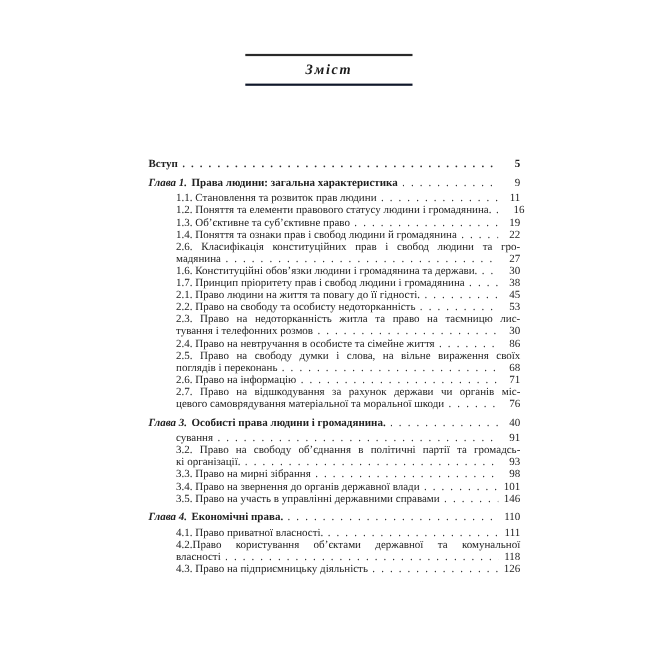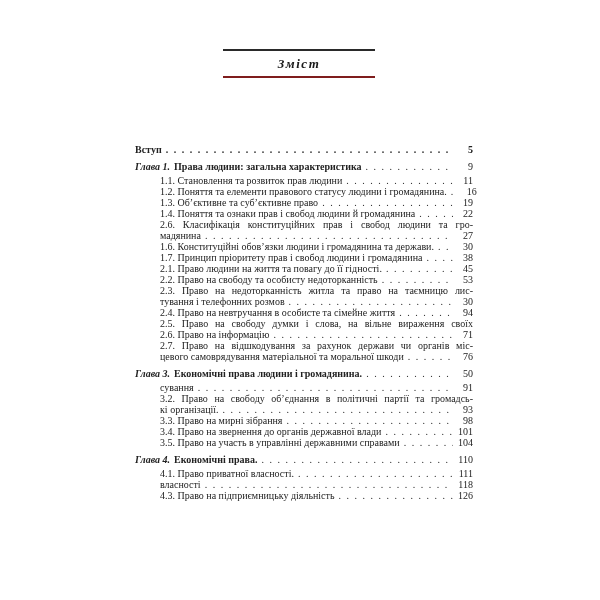--- a/index.html
+++ b/index.html
@@ -11,21 +11,21 @@
     position:relative;
     overflow:hidden;
   }
   .page{
     position:absolute;inset:0;background:#ffffff;
   }
   
   .header{
     position:absolute;top:49px;left:223px;width:152px;
     border-top:2px solid #2a2a2a;
-    border-bottom:2px solid #7f1d1d;
+    border-bottom:2px solid #0f172a;
     padding:3px 0 4px 0;
     text-align:center;
   }
   .header .title{
     font-weight:bold;font-style:italic;
     font-size:13px;letter-spacing:1.5px;
     color:#1a1a1a;
   }
   
   .toc{
@@ -128,42 +128,47 @@
         <div class="just">2.3. Право на недоторканність житла та право на таємницю лис-</div>
         <div class="row">
           <span class="t">тування і телефонних розмов</span>
           <span class="leader"></span>
           <span class="page-num">30</span>
         </div>
       </div>
       <div class="row sub">
         <span class="t">2.4. Право на невтручання в особисте та сімейне життя</span>
         <span class="leader"></span>
-        <span class="page-num">94</span>
+        <span class="page-num">86</span>
       </div>
       <div class="wrap sub">
         <div class="just">2.5. Право на свободу думки і слова, на вільне вираження своїх</div>
+        <div class="row">
+          <span class="t">поглядів і переконань</span>
+          <span class="leader"></span>
+          <span class="page-num">68</span>
+        </div>
       </div>
       <div class="row sub">
         <span class="t">2.6. Право на інформацію</span>
         <span class="leader"></span>
         <span class="page-num">71</span>
       </div>
       <div class="wrap sub">
         <div class="just">2.7. Право на відшкодування за рахунок держави чи органів міс-</div>
         <div class="row">
           <span class="t">цевого самоврядування матеріальної та моральної шкоди</span>
           <span class="leader"></span>
           <span class="page-num">76</span>
         </div>
       </div>
       <div class="row chapter">
-        <span class="t"><span class="chlabel">Глава 3.</span><span class="chtitle">Економічні права людини і громадянина.</span></span>
-        <span class="leader"></span>
-        <span class="page-num">50</span>
+        <span class="t"><span class="chlabel">Глава 3.</span><span class="chtitle">Особисті права людини і громадянина.</span></span>
+        <span class="leader"></span>
+        <span class="page-num">40</span>
       </div>
       <div class="wrap sub">
         <div class="row">
           <span class="t">сування</span>
           <span class="leader"></span>
           <span class="page-num">91</span>
         </div>
       </div>
       <div class="wrap sub">
         <div class="just">3.2. Право на свободу об’єднання в політичні партії та громадсь-</div>
@@ -179,33 +184,34 @@
         <span class="page-num">98</span>
       </div>
       <div class="row sub">
         <span class="t">3.4. Право на звернення до органів державної влади</span>
         <span class="leader"></span>
         <span class="page-num">101</span>
       </div>
       <div class="row sub">
         <span class="t">3.5. Право на участь в управлінні державними справами</span>
         <span class="leader"></span>
-        <span class="page-num">104</span>
+        <span class="page-num">146</span>
       </div>
       <div class="row chapter">
         <span class="t"><span class="chlabel">Глава 4.</span><span class="chtitle">Економічні права.</span></span>
         <span class="leader"></span>
         <span class="page-num">110</span>
       </div>
       <div class="row sub">
         <span class="t">4.1. Право приватної власності.</span>
         <span class="leader"></span>
         <span class="page-num">111</span>
       </div>
       <div class="wrap sub">
+        <div class="just">4.2.Право користування об’єктами державної та комунальної</div>
         <div class="row">
           <span class="t">власності</span>
           <span class="leader"></span>
           <span class="page-num">118</span>
         </div>
       </div>
       <div class="row sub">
         <span class="t">4.3. Право на підприємницьку діяльність</span>
         <span class="leader"></span>
         <span class="page-num">126</span>

